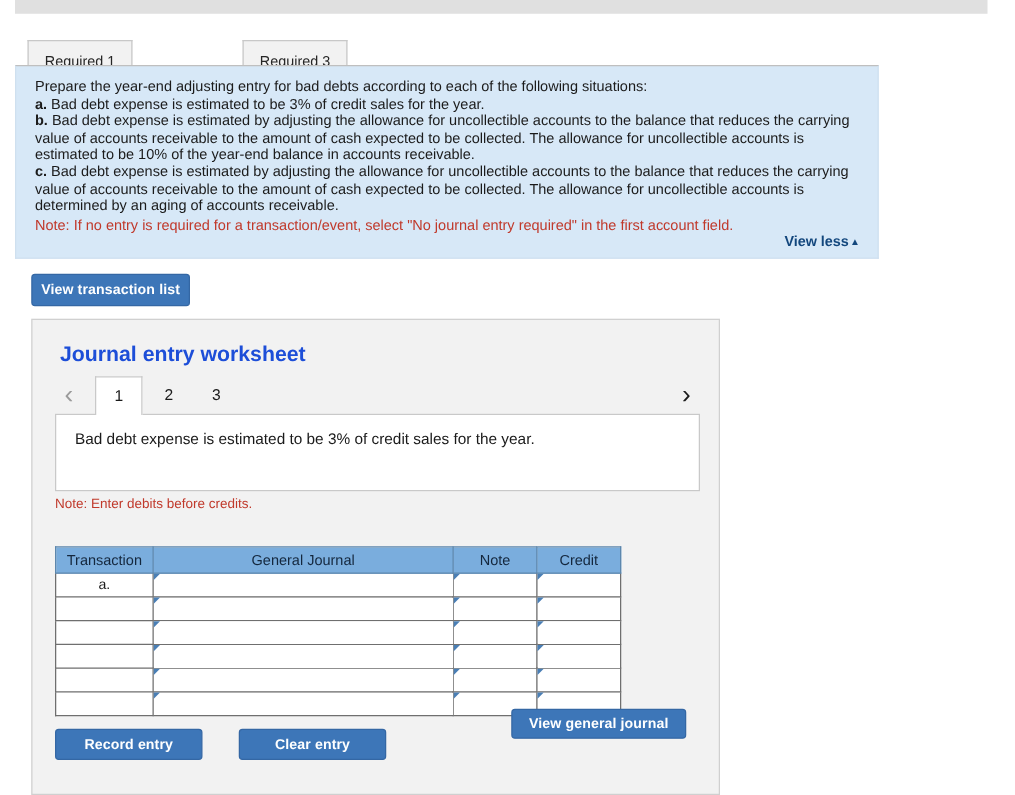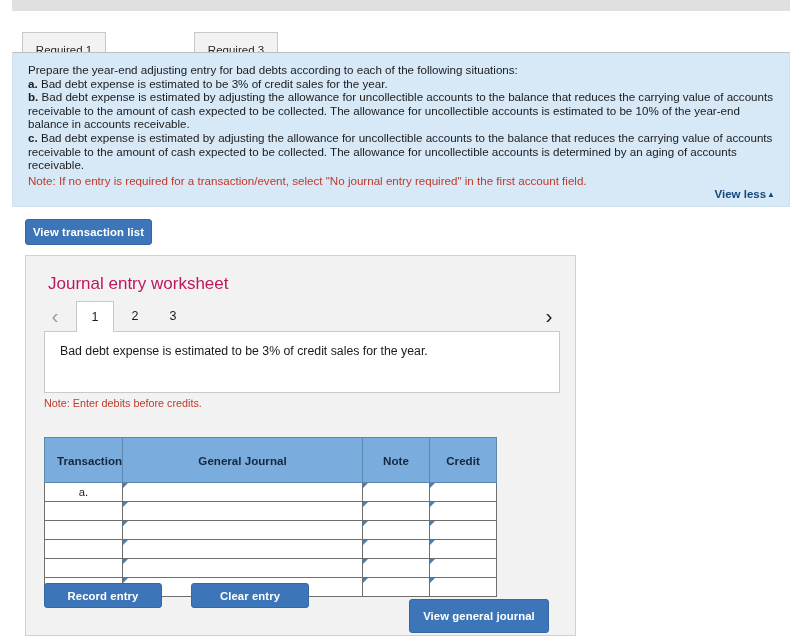--- a/index.html
+++ b/index.html
@@ -59,21 +59,21 @@
   }
   #tab-0 { left: 10px;  width: 84px; }
   #tab-1 { left: 96px;  width: 84px; }
   #tab-2 { left: 182px; width: 84px; }
 
   
   #instructions {
     position: absolute;
     left: 12px;
     top: 52px;
-    width: 778px;
+    width: 691px;
     height: 155px;
     box-sizing: border-box;
     background: #d7e8f7;
     border: 1px solid #cfe0ef;
     border-top: 1px solid #bfbfbf;
     padding: 10px 13px 6px 15px;
   }
   #instructions .line {
     font-size: 11.6px;
     line-height: 13.6px;
@@ -137,22 +137,22 @@
     height: 381px;
     box-sizing: border-box;
     background: #f2f2f2;
     border: 1px solid #d0d0d0;
   }
   #worksheet-title {
     position: absolute;
     left: 22px;
     top: 18px;
     font-size: 17px;
-    font-weight: normal;
-    color: #be185d;
+    font-weight: bold;
+    color: #1d4ed8;
   }
 
   
   #pager {
     position: absolute;
     left: 18px;
     top: 45px;
     width: 516px;
     height: 29px;
   }
@@ -226,24 +226,24 @@
     top: 181px;
     width: 452px;
     border-collapse: collapse;
     table-layout: fixed;
   }
   #journal-table th {
     background: #7aaddd;
     border: 1px solid #5d87ad;
     color: #14273d;
     font-size: 11.6px;
-    font-weight: bold;
+    font-weight: normal;
     height: 20px;
     text-align: center;
-    padding: 12px;
+    padding: 0;
   }
   #journal-table td {
     border: 1px solid #6f6f6f;
     height: 18px;
     padding: 0;
     background: #ffffff;
     font-size: 11.3px;
     text-align: center;
     color: #1a1a1a;
   }
@@ -263,21 +263,21 @@
     border-bottom: 5px solid transparent;
   }
   col.c-trans   { width: 78px; }
   col.c-journal { width: 240px; }
   col.c-debit   { width: 67px; }
   col.c-credit  { width: 67px; }
 
   
   #record-entry      { position: absolute; left: 18px;  top: 327px; width: 118px; height: 25px; }
   #clear-entry       { position: absolute; left: 165px; top: 327px; width: 118px; height: 25px; }
-  #view-general-journal { position: absolute; left: 383px; top: 343px; width: 140px; height: 34px; }
+  #view-general-journal { position: absolute; left: 383px; top: 311px; width: 140px; height: 24px; }
 </style>
 </head>
 <body>
 
 <div id="top-strip"></div>
 
 <div id="tabbar">
   <div class="tab" id="tab-0">Required 1</div>
   <div class="tab" id="tab-2">Required 3</div>
 </div>

